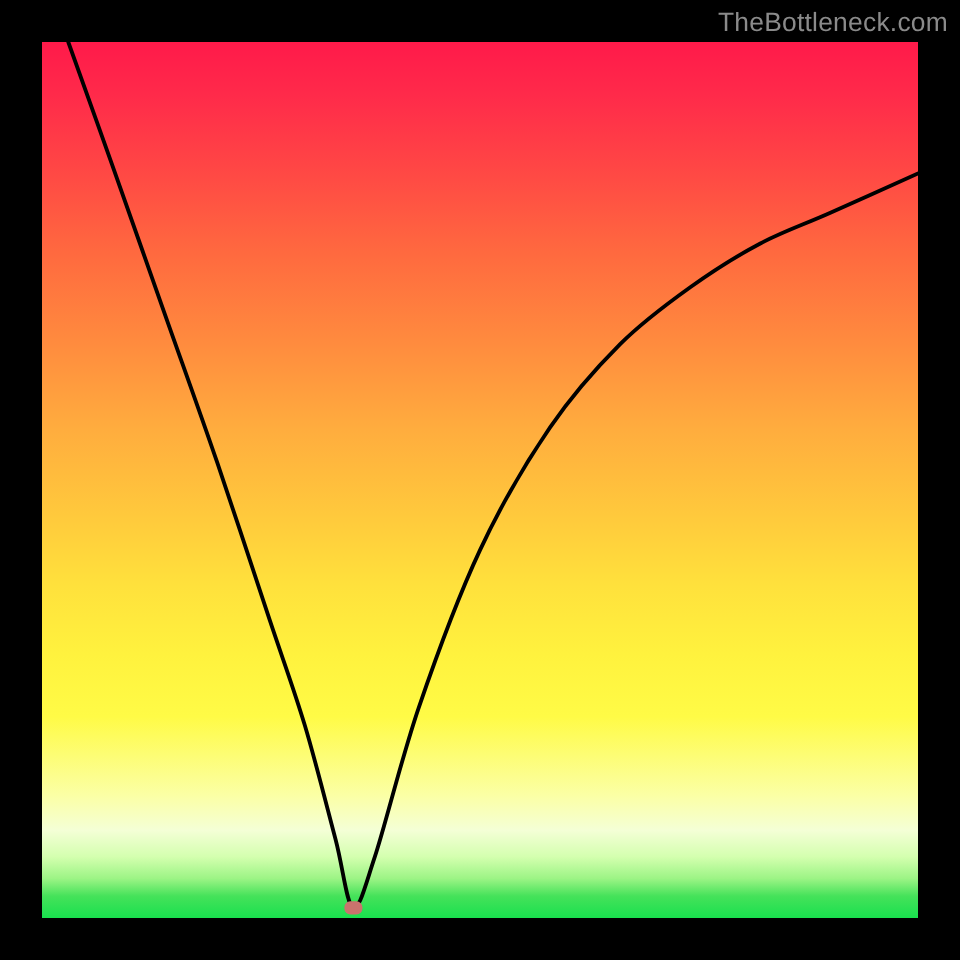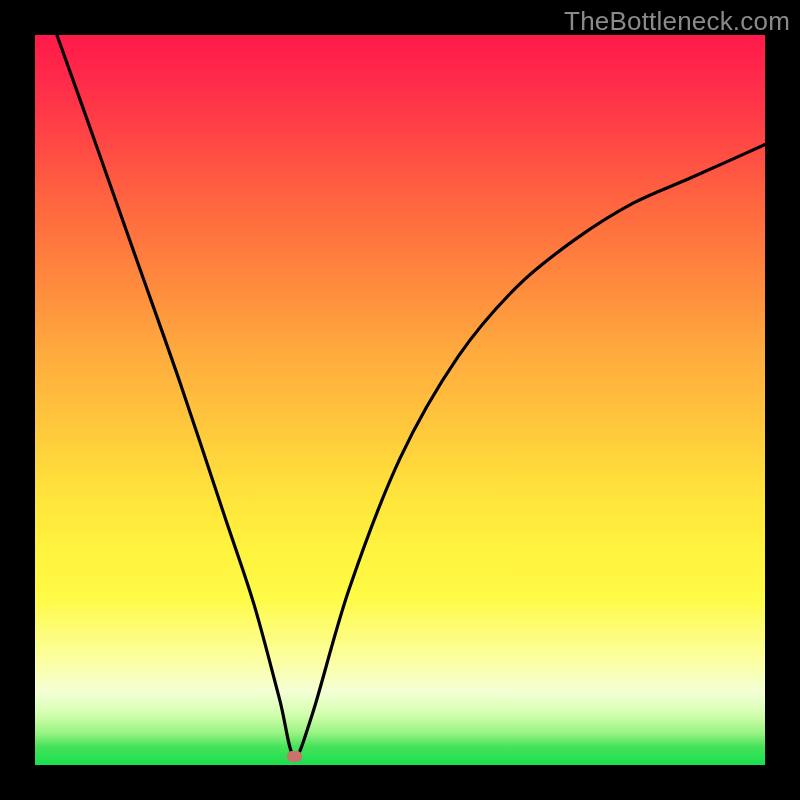--- a/index.html
+++ b/index.html
@@ -49,21 +49,21 @@
     left: 0;
     top: 0;
     width: 730px;
     height: 730px;
   }
   .watermark {
     position: absolute;
     top: 6px;
     right: 10px;
     font-family: Arial, Helvetica, sans-serif;
-    font-size: 26px;
+    font-size: 22px;
     color: #8a8a8a;
     letter-spacing: 0.2px;
     font-weight: 500;
   }
   .marker {
     position: absolute;
     width: 15px;
     height: 11px;
     border-radius: 5px;
     background: #c9736d;

